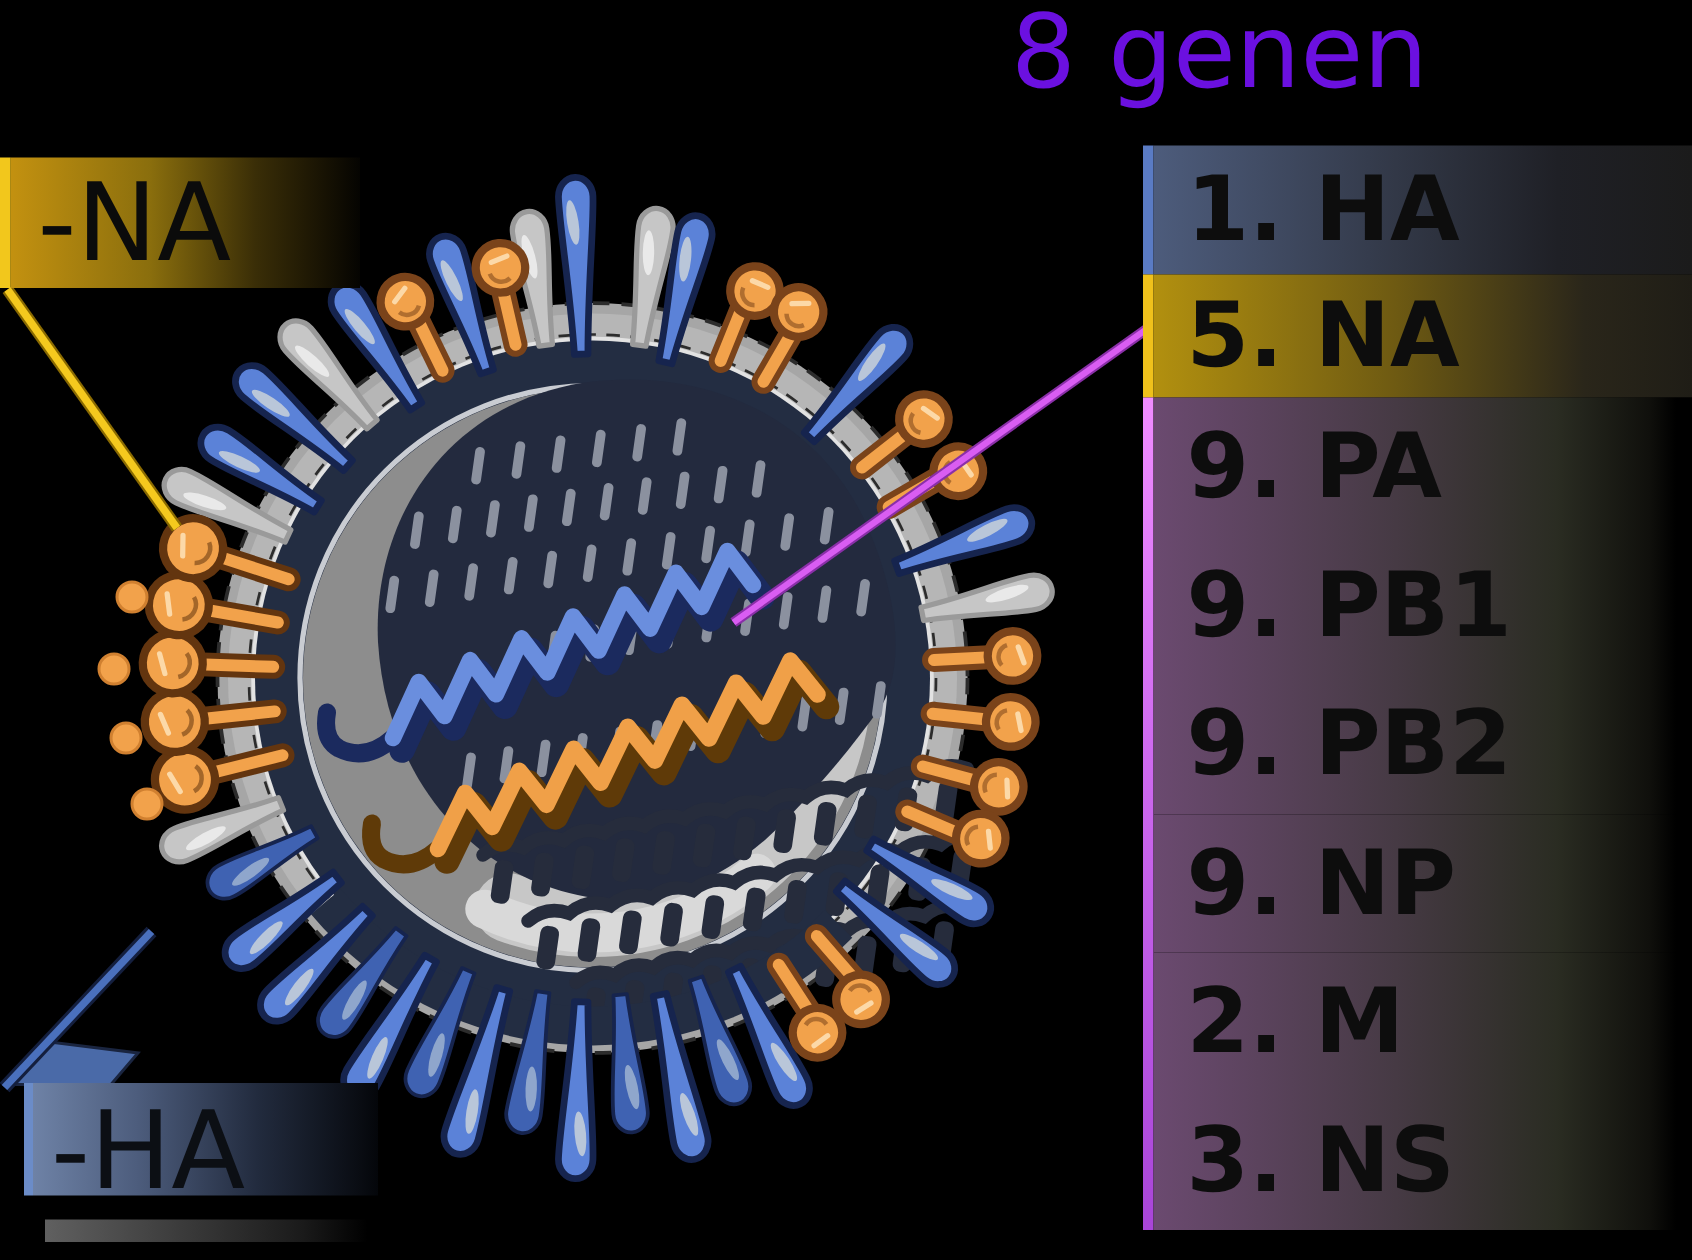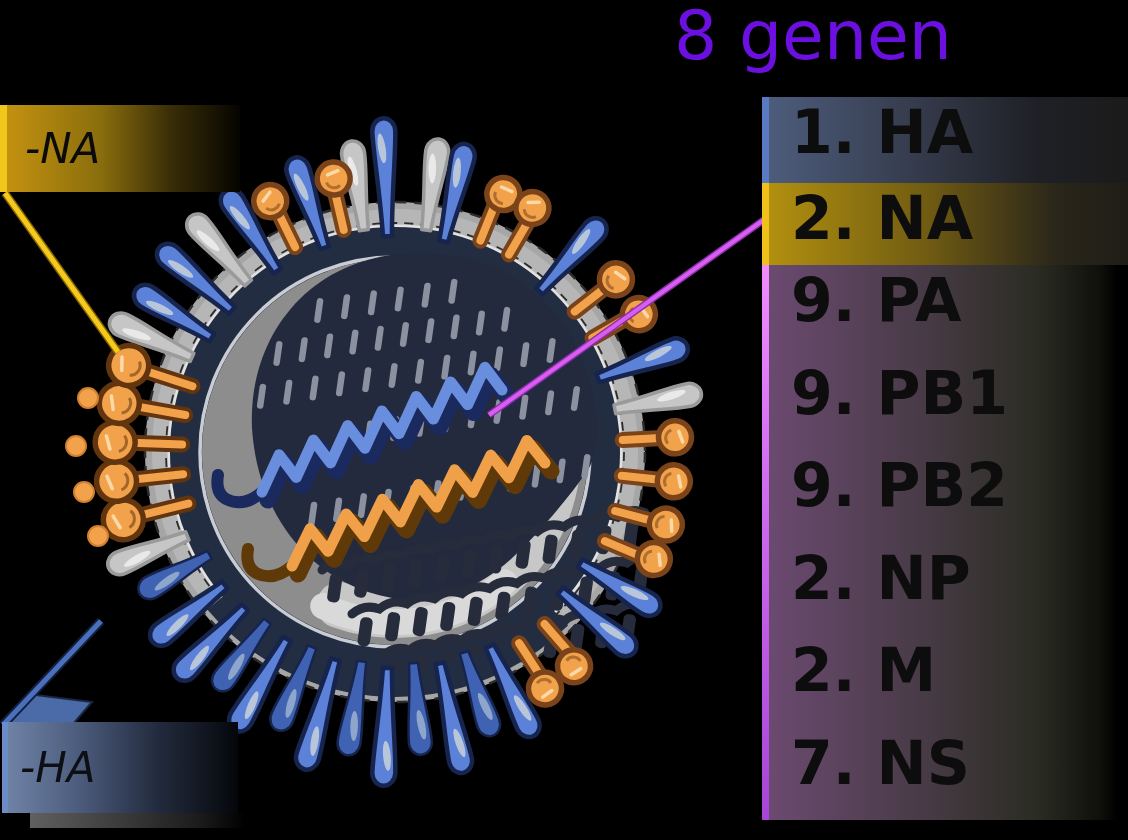--- a/index.html
+++ b/index.html
@@ -11,46 +11,46 @@
   #virus-svg{position:absolute;left:0;top:0;z-index:1;}
 
   
   #diagram-title{
     left:674px;top:4px;width:330px;height:66px;line-height:64px;
     font-size:68px;color:var(--title-purple,#6b10e0);z-index:3;white-space:nowrap;
   }
 
   
   #gene-rows{left:769px;top:97px;width:359px;height:723px;z-index:2;display:flex;flex-direction:column;}
-  .gene-row{display:flex;align-items:flex-start;}
+  .gene-row{display:flex;align-items:center;}
   .gene-row span{
     font-weight:bold;font-size:60px;color:var(--label-text,#0d0d0d);
     padding-left:22px;white-space:nowrap;
   }
   .row-ha{height:86px;background:linear-gradient(90deg,var(--panel-ha,#4d5c7c) 0%,#323847 45%,#1f2026 75%,#1b1b1b 100%);}
   .row-na{height:82px;background:linear-gradient(90deg,var(--panel-na,#b2900f) 0%,#6e5a12 45%,#2a261a 80%,#1f1d16 100%);}
   .row-other{height:92.5px;background:linear-gradient(90deg,var(--panel-other,#6b4a70) 0%,#463a44 45%,#2a2c22 75%,#10100c 92%,#000 97%);}
 
   
   #strip-ha{left:762px;top:97px;width:7px;height:86px;background:var(--strip-blue,#5a7bc4);z-index:2;}
   #strip-na{left:762px;top:183px;width:7px;height:82px;background:var(--strip-yellow,#f0c11b);z-index:2;}
   #strip-other{left:762px;top:265px;width:7px;height:555px;background:linear-gradient(180deg,#f08cff 0%,var(--strip-purple,#d06cf0) 40%,#a845d8 100%);z-index:2;}
 
   
   #na-callout{
     left:0;top:105px;width:233px;height:87px;z-index:3;
     border-left:7px solid #f2c71c;
     background:linear-gradient(90deg,#c39110 0%,#8a6e0d 40%,#3a2e07 70%,#0e0b02 95%,#050401 100%);
   }
   #na-callout span, #ha-callout span{
-    font-size:42px;color:#0b0b0b;display:block;white-space:nowrap;font-style:italic;
+    font-size:72px;color:#0b0b0b;display:block;white-space:nowrap;
   }
   #na-callout span{padding-left:18px;line-height:87px;}
   #ha-callout{
-    left:2px;top:722px;width:230px;height:91px;z-index:3;
+    left:16px;top:722px;width:230px;height:75px;z-index:3;
     border-left:6px solid #6b8cc8;
     background:linear-gradient(90deg,#6e82a6 0%,#4d5d7d 30%,#222b3e 65%,#090c12 95%,#04060a 100%);
   }
   #ha-callout span{padding-left:12px;line-height:91px;color:#0c0f14;}
   #ha-shadow{left:30px;top:813px;width:215px;height:15px;z-index:2;
     background:linear-gradient(90deg,#606060,#1a1a1a 80%,#000 100%);}
 </style>
 </head>
 <body style="--title-purple: #6b10e0; --panel-ha: #4d5c7c; --panel-na: #b2900f; --panel-other: #6b4a70; --strip-blue: #5a7bc4; --strip-yellow: #f0c11b; --strip-purple: #d06cf0; --label-text: #0d0d0d;">
 
@@ -473,39 +473,39 @@
 
 <div class="abs" id="strip-ha"></div>
 <div class="abs" id="strip-na"></div>
 <div class="abs" id="strip-other"></div>
 
 <div class="abs" id="gene-rows">
   <div class="gene-row row-ha">
       <span>1. HA</span>
     </div>
   <div class="gene-row row-na">
-      <span>2. NA</span>
+      <span>5. NA</span>
     </div>
   <div class="gene-row row-other">
       <span>9. PA</span>
     </div>
   <div class="gene-row row-other">
       <span>9. PB1</span>
     </div>
   <div class="gene-row row-other">
       <span>9. PB2</span>
     </div>
   <div class="gene-row row-other">
-      <span>2. NP</span>
+      <span>9. NP</span>
     </div>
   <div class="gene-row row-other">
       <span>2. M</span>
     </div>
   <div class="gene-row row-other">
-      <span>7. NS</span>
+      <span>3. NS</span>
     </div>
 </div>
 
 <div class="abs" id="na-callout">
   <span>-NA</span>
 </div>
 <div class="abs" id="ha-callout">
   <span>-HA</span>
 </div>
 <div class="abs" id="ha-shadow"></div>

